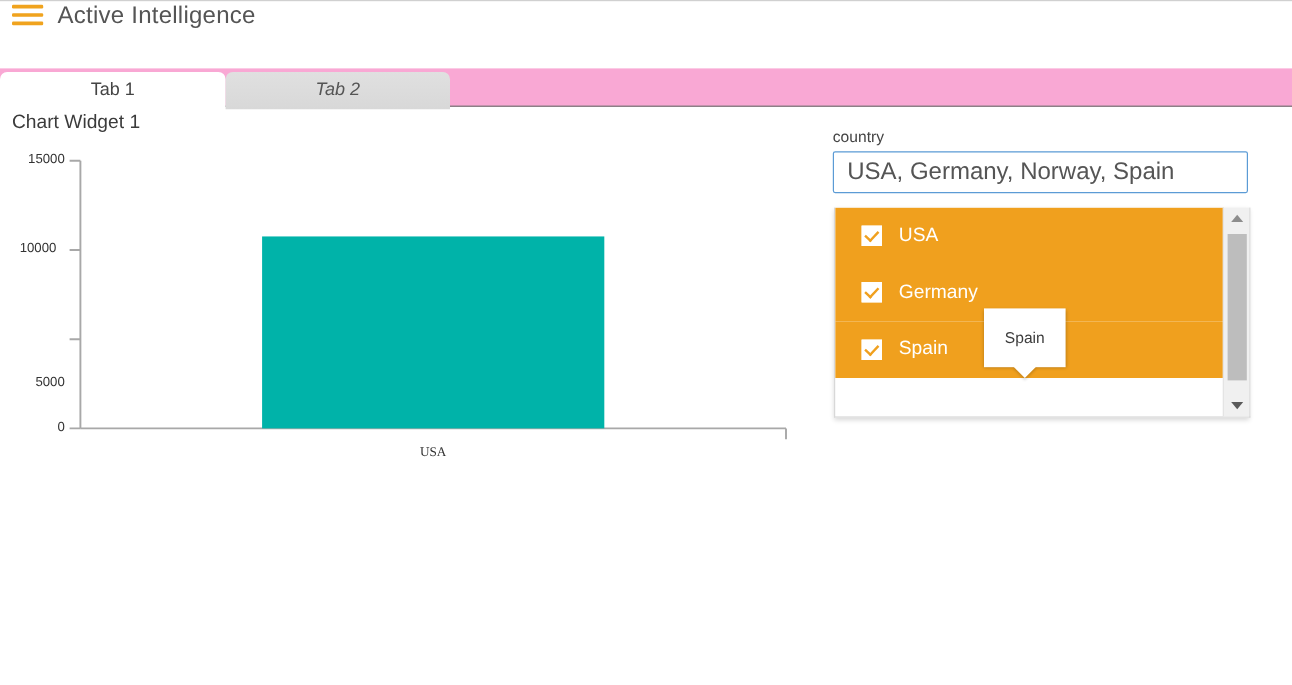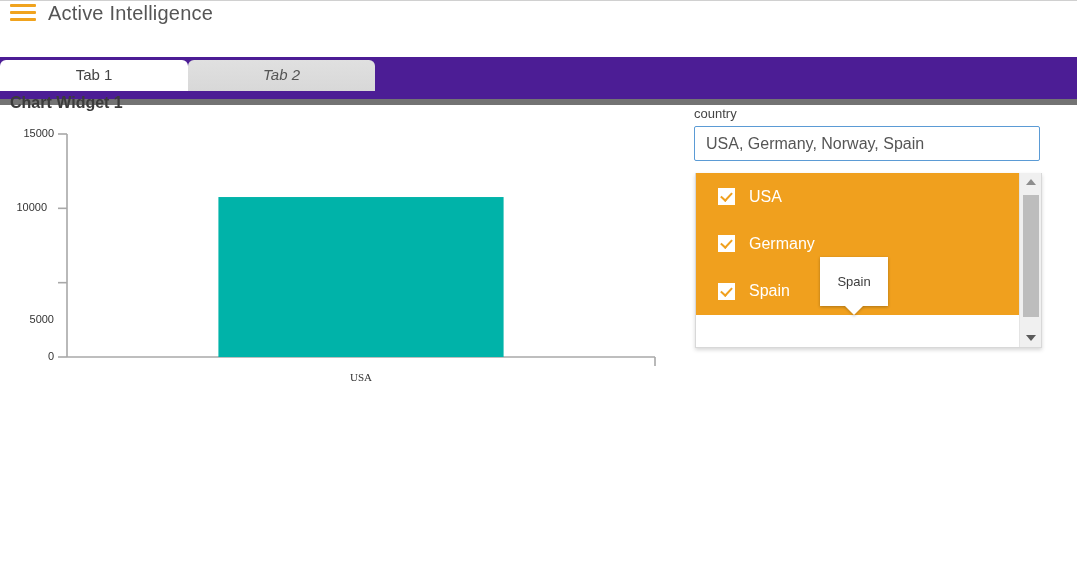--- a/index.html
+++ b/index.html
@@ -55,23 +55,23 @@
     font-size: 20px;
     color: #555555;
     letter-spacing: 0.2px;
   }
 
   
   #tabstrip {
     position: absolute;
     left: 0; top: 56px;
     width: 1077px;
-    height: 48px;
-    background: #4c1d95;
-    border-bottom: 6px solid #737373;
+    height: 32px;
+    background: #f9a8d4;
+    border-bottom: 1px solid #737373;
     box-sizing: border-box;
   }
   .tab {
     position: absolute;
     top: 3px;
     height: 31px;
     line-height: 30px;
     text-align: center;
     font-size: 15px;
     color: #555555;
@@ -100,21 +100,20 @@
     left: 0;
     top: 90px;
     width: 680px;
     height: 310px;
   }
   #chart-title {
     position: absolute;
     left: 10px; top: 3px;
     font-size: 16px;
     color: #3b3b3b;
-    font-weight: bold;
   }
   #plot {
     position: absolute;
     left: 0; top: 0;
     width: 680px;
     height: 310px;
   }
   .ytick-label {
     position: absolute;
     right: 0;
@@ -146,21 +145,21 @@
     display: block;
   }
   #country-input {
     display: block;
     width: 346px;
     height: 35px;
     box-sizing: border-box;
     border: 1px solid #5b9bd5;
     border-radius: 2px;
     padding: 0 11px;
-    font-size: 16px;
+    font-size: 20px;
     color: #555555;
     font-family: "Liberation Sans", sans-serif;
     background: #ffffff;
     outline: none;
   }
 
   #dropdown-panel {
     position: absolute;
     left: 1px;
     top: 67px;

